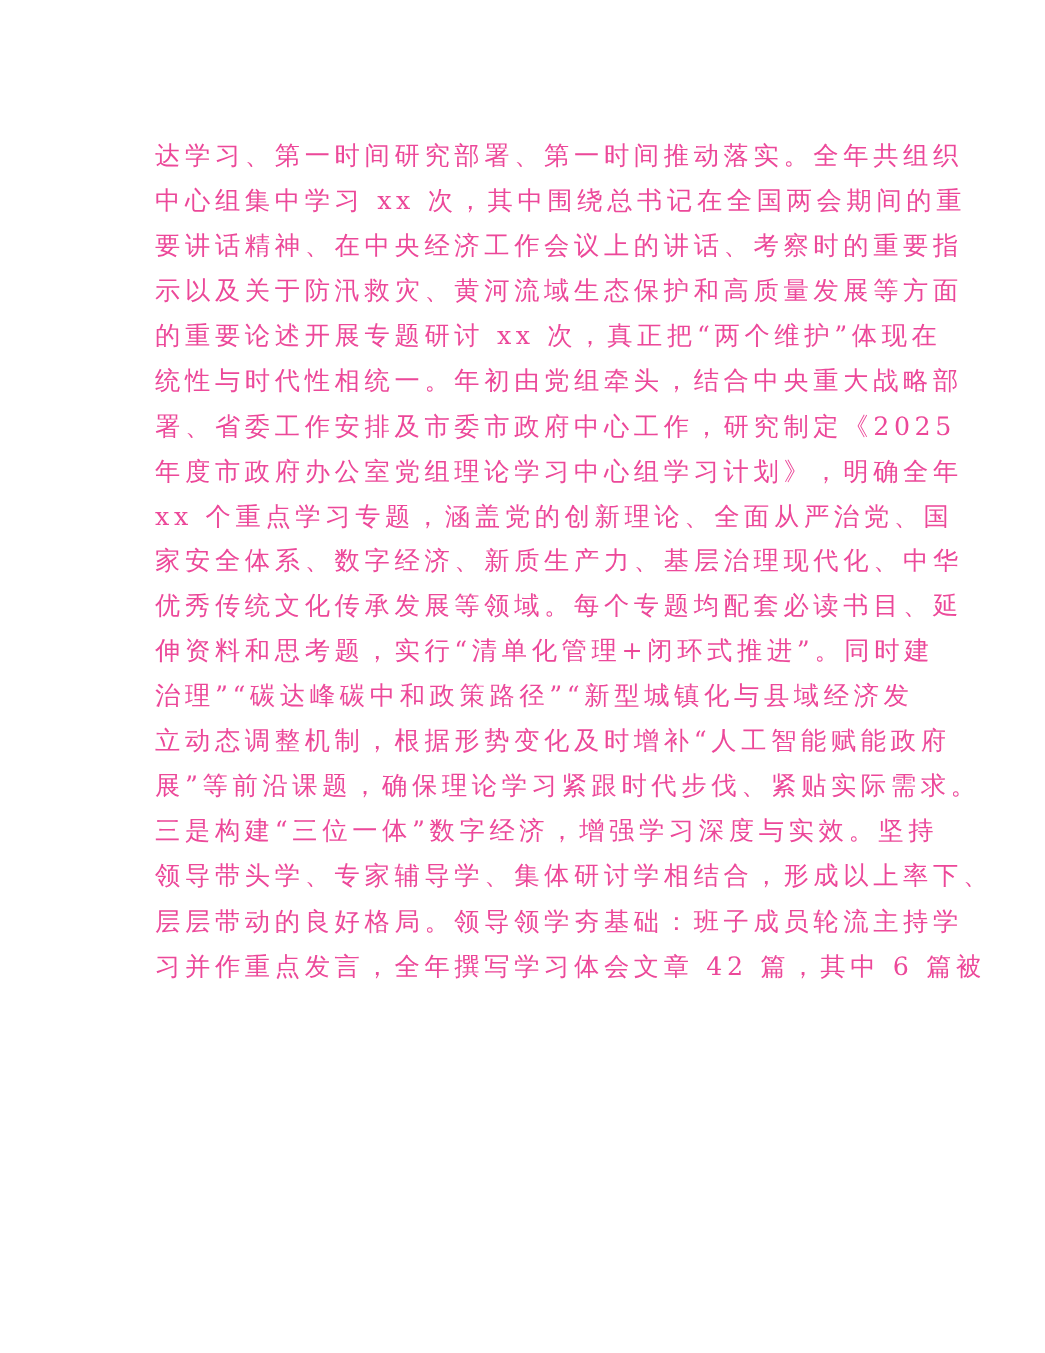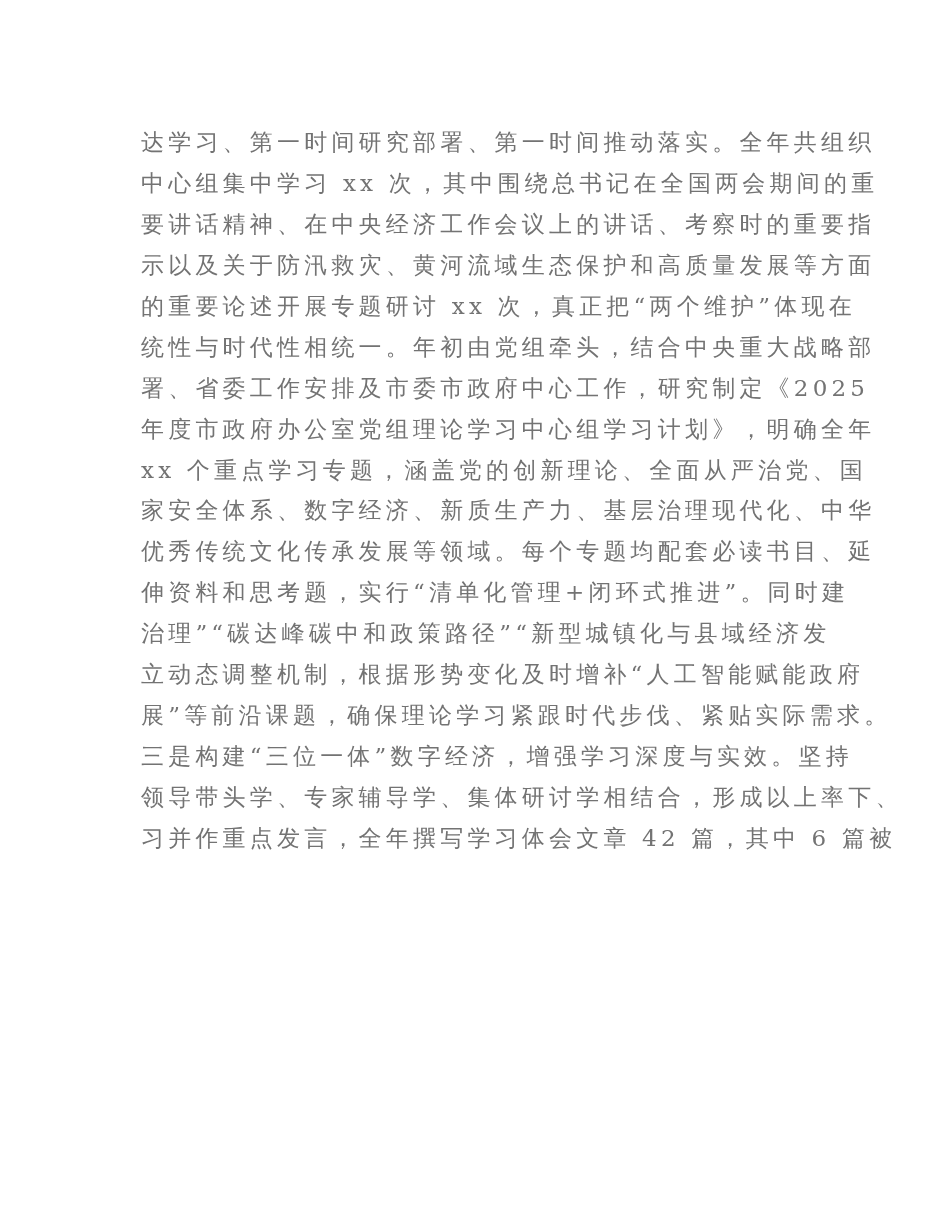--- a/index.html
+++ b/index.html
@@ -19,21 +19,21 @@
       top: 0;
       width: 950px;
       height: 1230px;
       background: #ffffff;
     }
     .body-text {
       position: absolute;
       left: 141px;
       top: 122px;
       width: 700px;
-      color: #737373;
+      color: #ec4899;
       font-family: "DejaVu Serif", "Liberation Serif", serif;
       font-size: 23px;
       line-height: 40.95px;
       letter-spacing: 4.2px;
     }
     .line {
       display: block;
       white-space: nowrap;
       height: 40.95px;
     }
@@ -53,15 +53,16 @@
     <span class="line">年度市政府办公室党组理论学习中心组学习计划》，明确全年</span>
     <span class="line">xx 个重点学习专题，涵盖党的创新理论、全面从严治党、国</span>
     <span class="line">家安全体系、数字经济、新质生产力、基层治理现代化、中华</span>
     <span class="line">优秀传统文化传承发展等领域。每个专题均配套必读书目、延</span>
     <span class="line">伸资料和思考题，实行“清单化管理+闭环式推进”。同时建</span>
     <span class="line">治理”“碳达峰碳中和政策路径”“新型城镇化与县域经济发</span>
     <span class="line">立动态调整机制，根据形势变化及时增补“人工智能赋能政府</span>
     <span class="line">展”等前沿课题，确保理论学习紧跟时代步伐、紧贴实际需求。</span>
     <span class="line">三是构建“三位一体”数字经济，增强学习深度与实效。坚持</span>
     <span class="line">领导带头学、专家辅导学、集体研讨学相结合，形成以上率下、</span>
+    <span class="line">层层带动的良好格局。领导领学夯基础：班子成员轮流主持学</span>
     <span class="line">习并作重点发言，全年撰写学习体会文章 42 篇，其中 6 篇被</span>
   </div>
 </div>
 
 </body></html>

